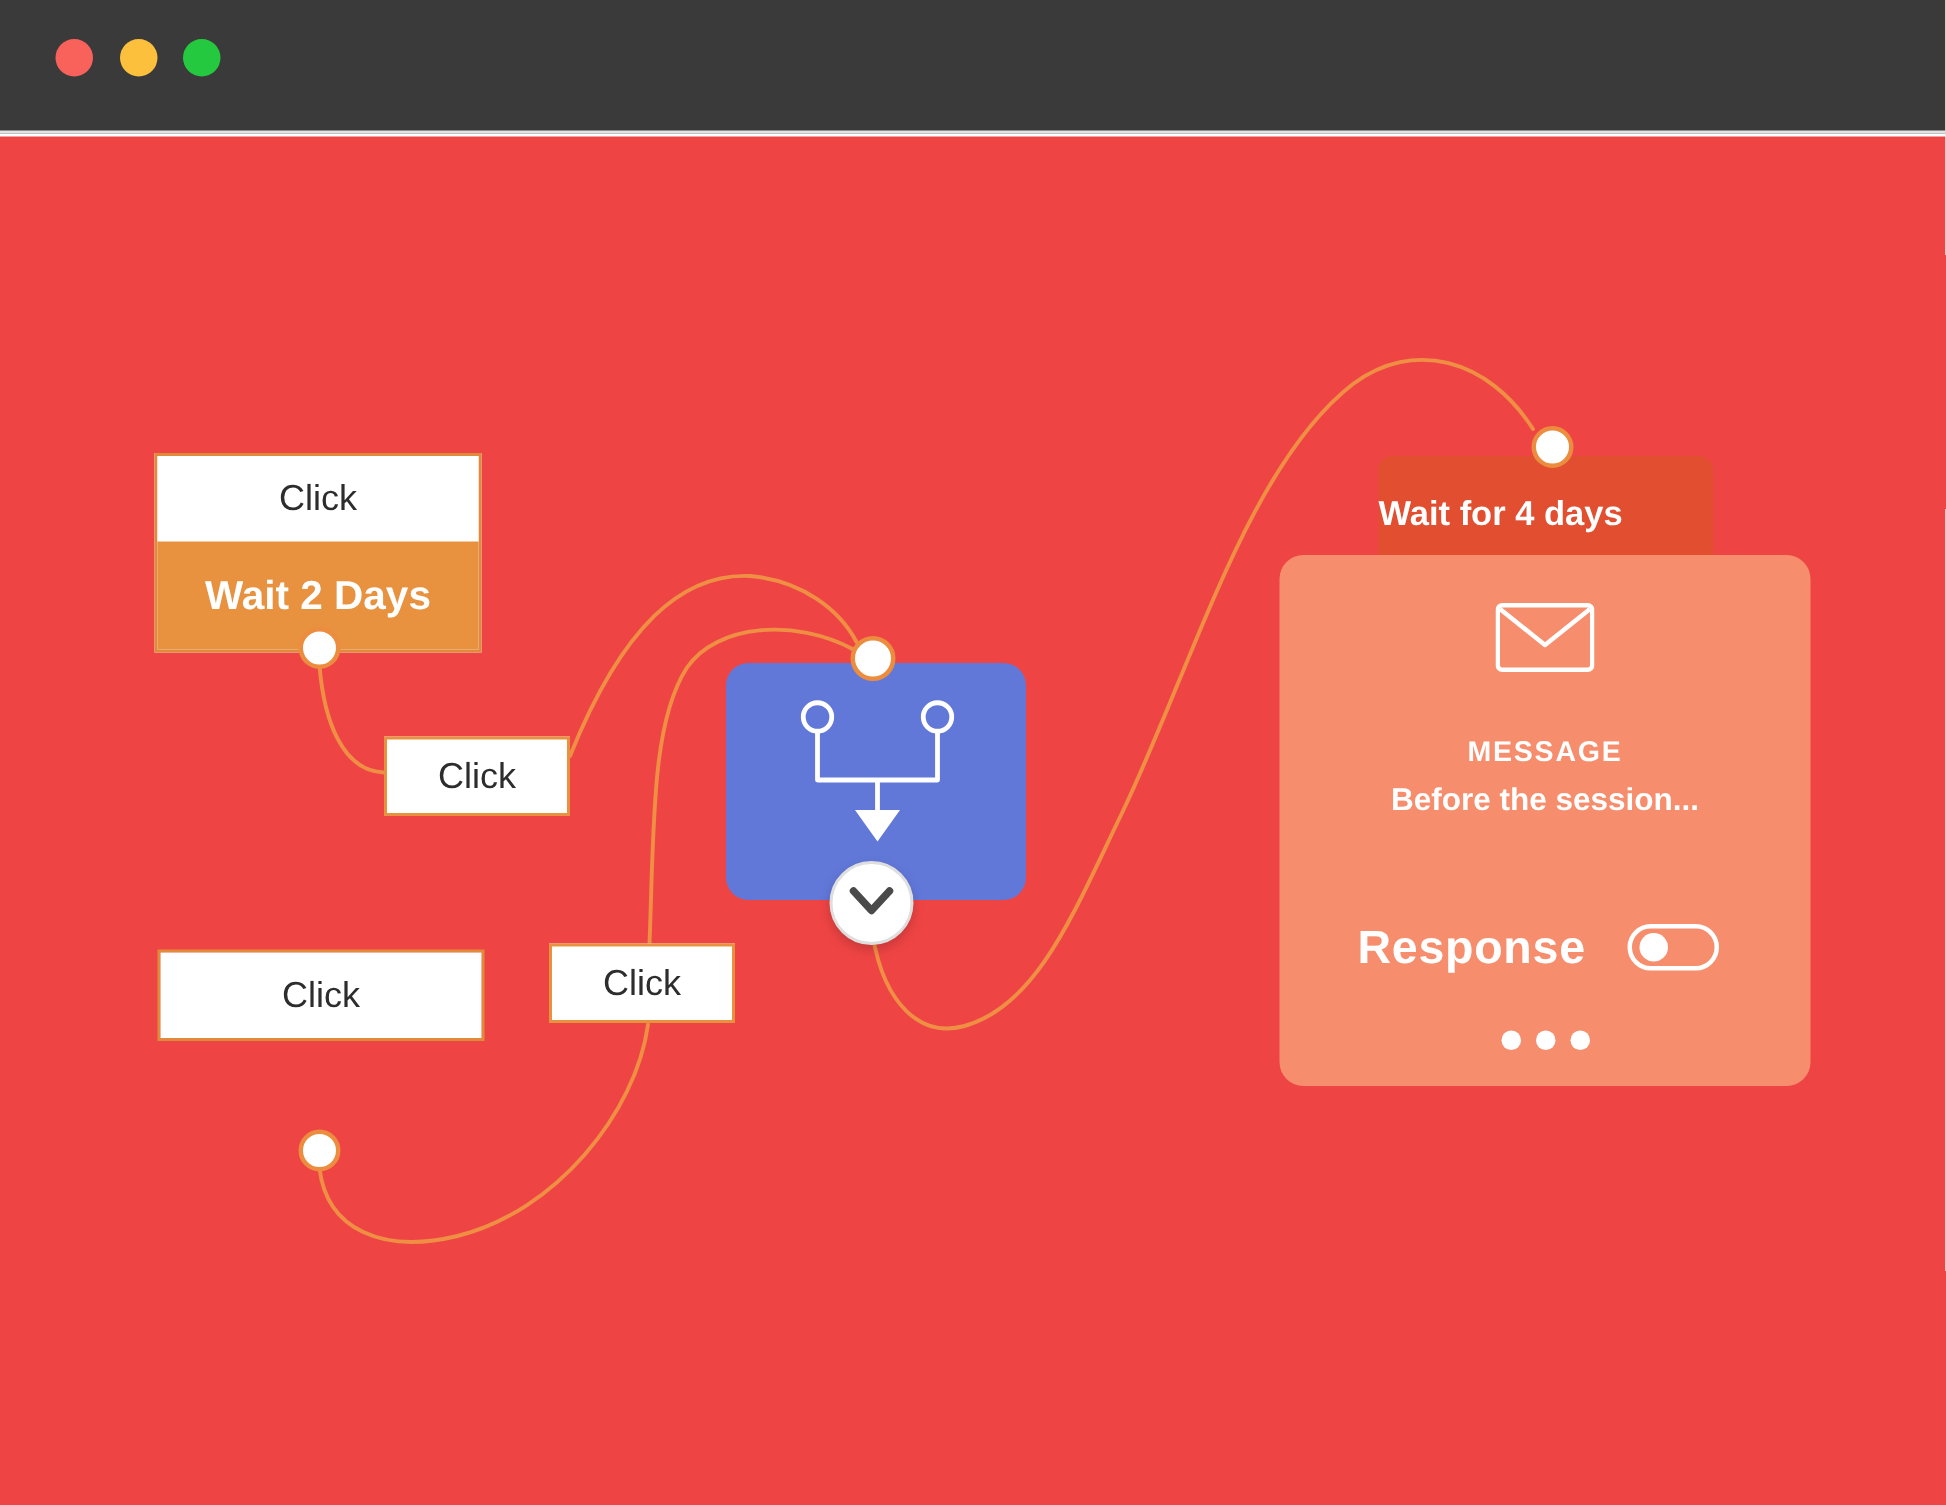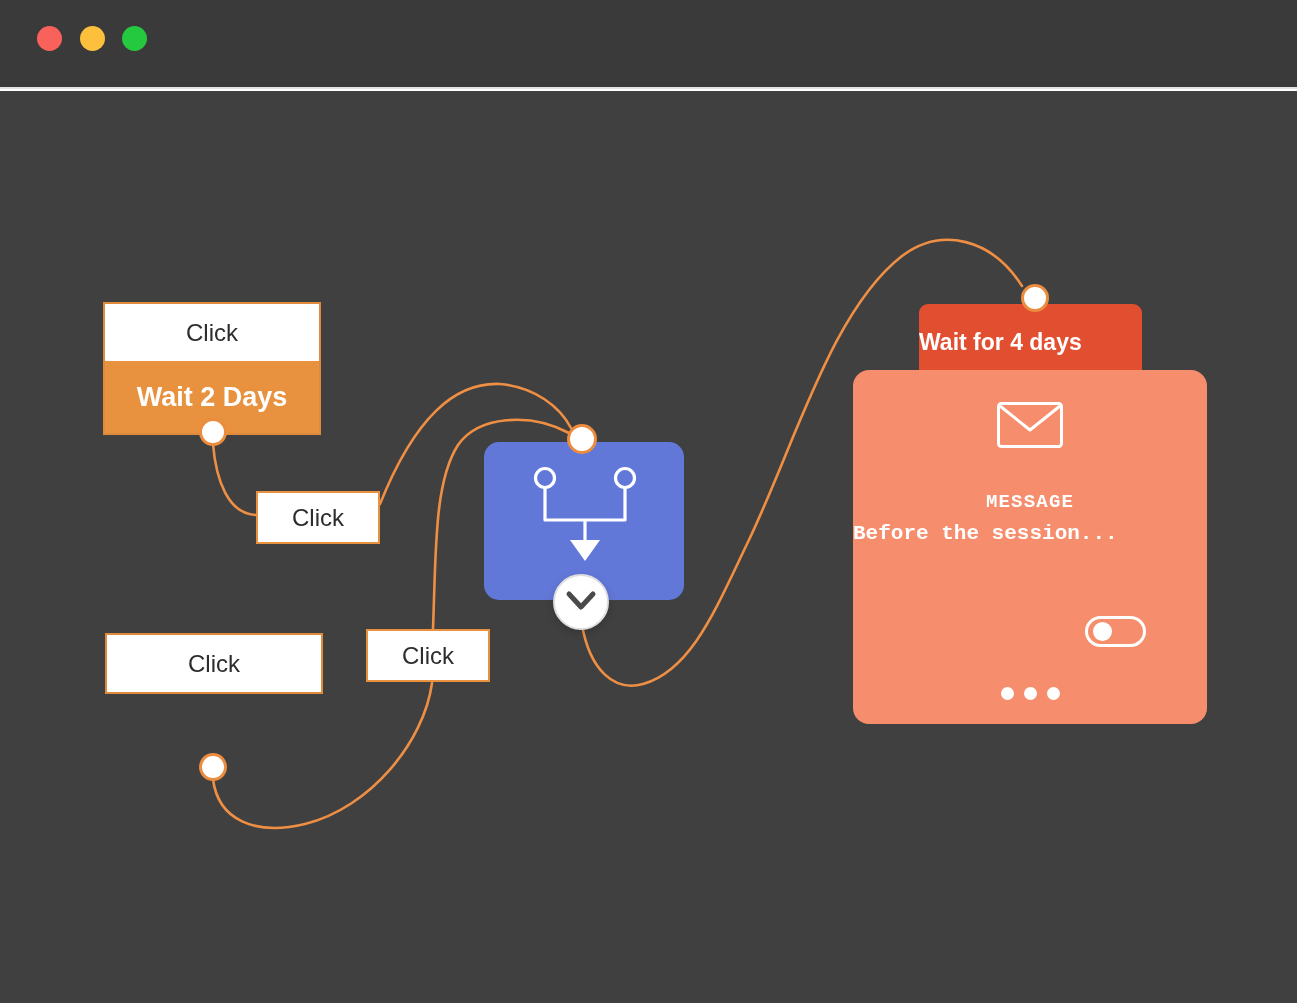--- a/index.html
+++ b/index.html
@@ -18,21 +18,21 @@
     width: 1297px; height: 89px;
     background: #3a3a3a;
     border-bottom: 2px solid #e3e3e3;
   }
   .traffic { position: absolute; top: 26px; width: 25px; height: 25px; border-radius: 50%; }
   .traffic.red    { left: 37px;  background: #f9615b; }
   .traffic.yellow { left: 80px;  background: #fcc03c; }
   .traffic.green  { left: 122px; background: #24c93f; }
 
   
-  .canvas { position: absolute; left: 0; top: 91px; width: 1297px; height: 912px; background: #404040; padding-left: 44px; }
+  .canvas { position: absolute; left: 0; top: 91px; width: 1297px; height: 912px; background: #ef4444; padding-left: 44px; }
   .layer { position: absolute; left: 0; top: 0; width: 100%; height: 100%; }
   svg.wires { pointer-events: none; }
 
   
   .trigger {
     position: absolute;
     width: 218px;
     border: 2px solid #e08a3c;
     background: #ffffff;
     z-index: 2;
@@ -101,30 +101,29 @@
 
   
   .message-card {
     position: absolute;
     left: 853px; top: 279px;
     width: 354px; height: 354px;
     background: #f68e6d;
     border-radius: 16px;
     z-index: 3;
     color: #ffffff;
-    font-family: Liberation Mono, monospace;
   }
   .message-card .envelope { position: absolute; left: 144px; top: 32px; }
   .message-card .msg-title {
     position: absolute; left: 0; top: 121px; width: 100%;
     text-align: center; font-size: 19px; font-weight: bold; letter-spacing: 1.2px;
   }
   .message-card .msg-subtitle {
     position: absolute; left: 0; top: 152px; width: 100%;
-    text-align: left; font-size: 21px; font-weight: bold;
+    text-align: center; font-size: 21px; font-weight: bold;
   }
   .response-label {
     position: absolute; left: 52px; top: 244px;
     font-size: 31px; font-weight: 600; letter-spacing: 0.5px;
   }
   .toggle {
     position: absolute; left: 232px; top: 246px;
     width: 61px; height: 31px;
     border: 3px solid #ffffff;
     border-radius: 16px;
@@ -204,20 +203,21 @@
       <span>Wait for 4 days</span>
     </div>
 
     <div class="message-card">
       <svg class="envelope" width="66" height="46" viewBox="0 0 66 46">
         <rect x="1.5" y="1.5" width="63" height="43" rx="3" fill="none" stroke="#ffffff" stroke-width="3"></rect>
         <polyline points="3,4 33,28 63,4" fill="none" stroke="#ffffff" stroke-width="3" stroke-linejoin="round"></polyline>
       </svg>
       <div class="msg-title">MESSAGE</div>
       <div class="msg-subtitle">Before the session...</div>
+      <div class="response-label">Response</div>
       <div class="toggle">
         <div class="knob"></div>
       </div>
       <div class="card-menu">
         <div class="dot"></div>
         <div class="dot"></div>
         <div class="dot"></div>
       </div>
     </div>
 

